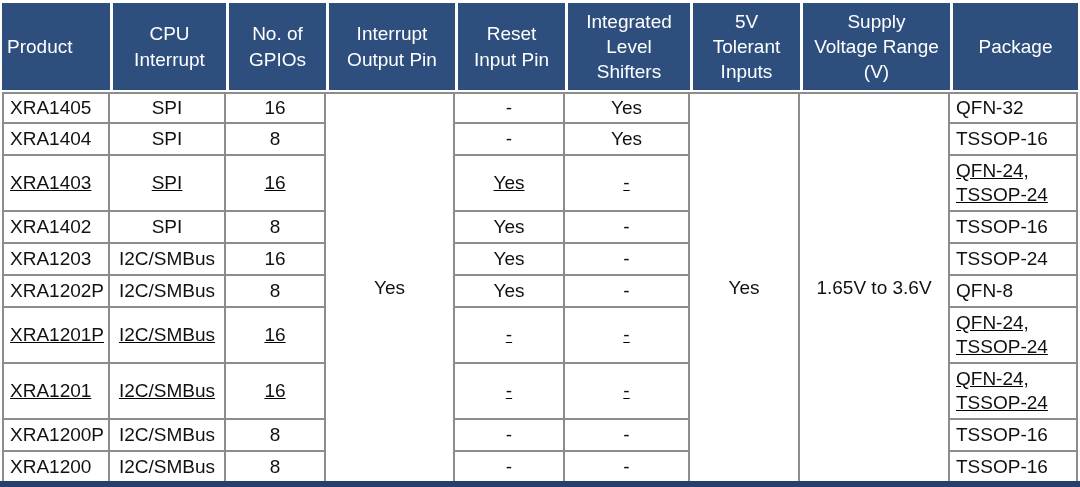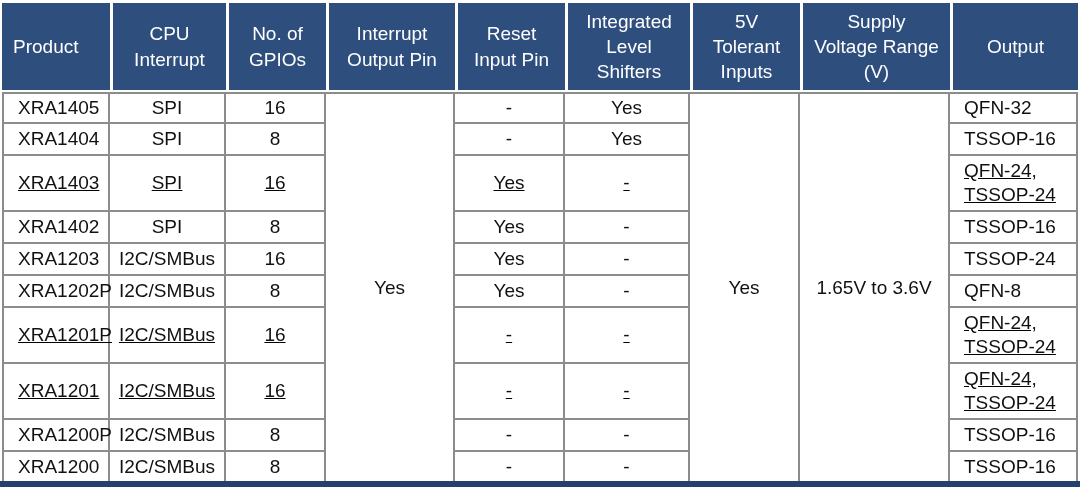--- a/index.html
+++ b/index.html
@@ -22,36 +22,36 @@
     font-size:19px;font-weight:400;
     line-height:1.32;
     text-align:center;vertical-align:middle;
     padding:2px 2px;
     white-space:pre-line;
     height:89px;
     box-sizing:border-box;
     border-bottom:2px solid #ffffff;
   }
   th + th{border-left:3px solid #ffffff;}
-  th.left{text-align:left;padding-left:11px;}
+  th.left{text-align:left;padding-left:5px;}
   td{
     color:#111111;
     font-size:19px;
     text-align:center;vertical-align:middle;
     padding:1px 3px;
     box-sizing:border-box;
     border-right:2px solid #8c8c8c;
     border-bottom:2px solid #8c8c8c;
     background:#ffffff;
     white-space:pre-line;
     line-height:1.25;
   }
   td.first-col{border-left:2px solid #8c8c8c;}
   tr.body-first td{border-top:2px solid #8c8c8c;}
-  td.left{text-align:left;padding-left:14px;}
+  td.left{text-align:left;padding-left:6px;}
   tr.r{height:32px;}
   tr.r-tall{height:56px;text-decoration:underline;}
   .bottom-bar{
     position:absolute;left:0;bottom:0;
     width:1080px;height:6px;
     background:#24406B;
   }
 </style>
 </head>
 <body>
@@ -82,21 +82,21 @@
 Input Pin</th>
         <th>Integrated
 Level
 Shifters</th>
         <th>5V
 Tolerant
 Inputs</th>
         <th>Supply
 Voltage Range
 (V)</th>
-        <th>Output</th>
+        <th>Package</th>
       </tr>
     </thead>
     <tbody>
       <tr class="r body-first">
         <td class="left first-col">XRA1405</td>
         <td>SPI</td>
         <td>16</td>
         <td rowspan="10">Yes</td>
         <td>-</td>
         <td>Yes</td>

